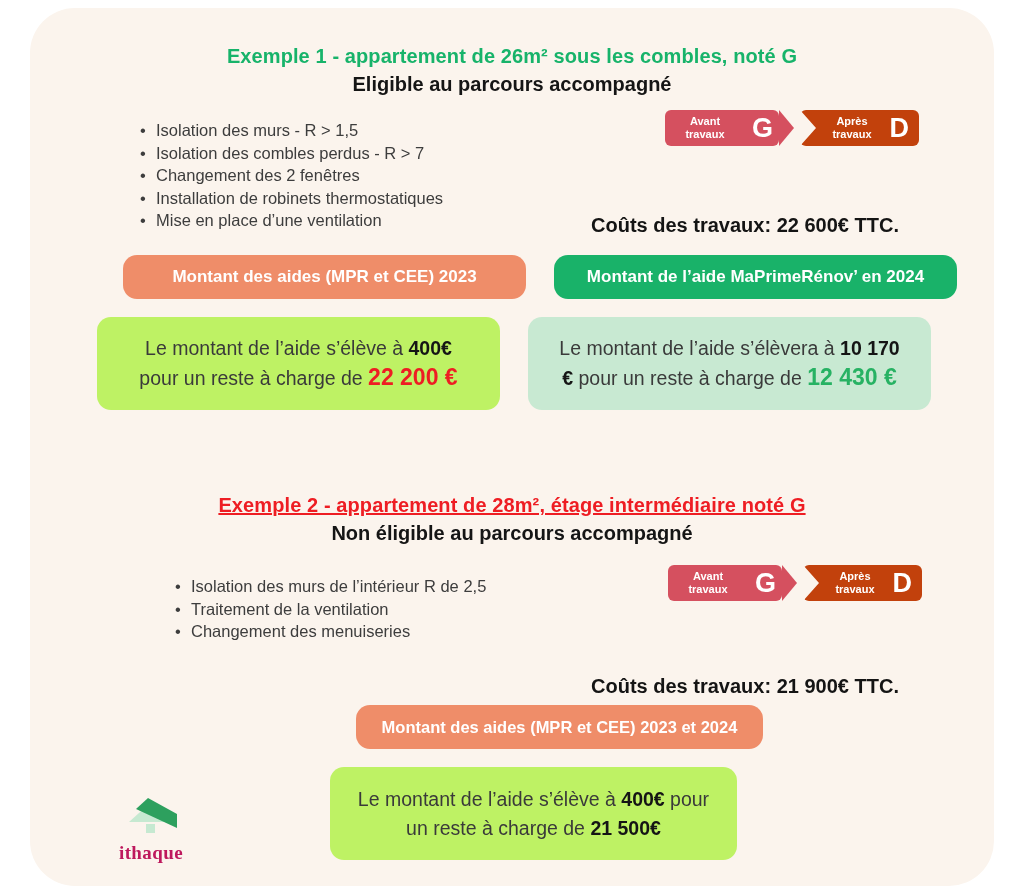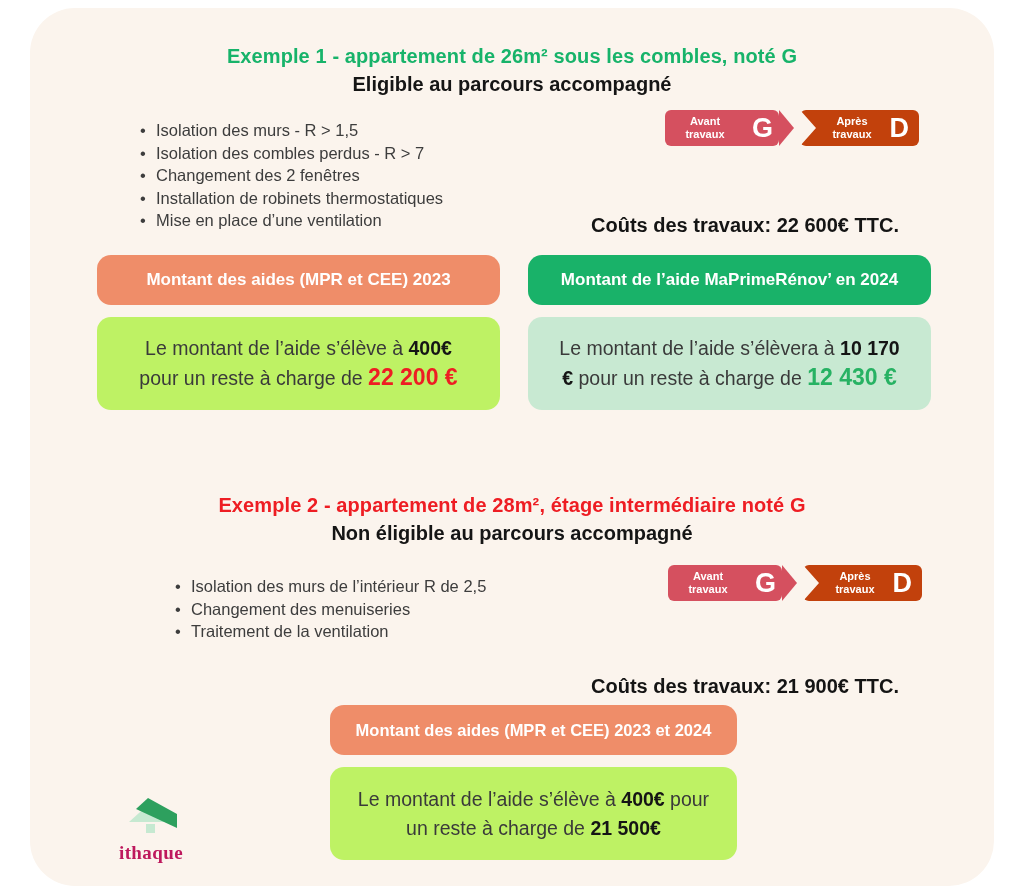--- a/index.html
+++ b/index.html
@@ -26,21 +26,21 @@
   .badge-red { background:#d5505f; width:114px; border-radius:6px; position:relative; padding:0 6px 0 12px; justify-content:space-between; }
   .badge-red::after { content:""; position:absolute; right:-15px; top:0; border-top:18px solid transparent; border-bottom:18px solid transparent; border-left:15px solid #d5505f; }
   .badge-yellow { background:#c2410c; width:119px; border-radius:6px; margin-left:21px; padding:0 10px 0 24px; justify-content:space-between; clip-path:polygon(0 0,100% 0,100% 100%,0 100%,16px 50%); }
   .badge-label { font-size:11px; font-weight:700; line-height:1.15; text-align:center; width:56px; }
   .badge-grade { font-size:27px; font-weight:700; }
 
   
   .cost { position:absolute; font-weight:700; font-size:20px; color:#141414; text-align:center;margin-top:40px; }
 
   
-  .aid-header { position:absolute; height:50px; border-radius:14px; display:flex; align-items:center; justify-content:center; color:#ffffff; font-weight:700; font-size:17px; }
+  .aid-header { position:absolute; height:44px; border-radius:14px; display:flex; align-items:center; justify-content:center; color:#ffffff; font-weight:700; font-size:17px;margin-left:26px; }
   .aid-header.salmon { background:#ef8d69; }
   .aid-header.green  { background:#19b269; }
   .aid-body { position:absolute; height:93px; border-radius:14px; display:flex; align-items:center; justify-content:center; text-align:center; font-size:19.5px; color:#3a3a3a; line-height:29px; padding:0 26px; }
   .aid-body.pink  { background:#bef264; }
   .aid-body.mint  { background:#c8e9d2; }
   .amt-bold   { font-weight:700; color:#151515; }
   .amt-red    { font-weight:700; color:#ee1d23; font-size:23px; }
   .amt-green  { font-weight:700; color:#27b263; font-size:23px; }
 
   
@@ -88,28 +88,28 @@
   <div>
     <span>Le montant de l’aide s’élève à </span><span class="amt-bold">400€</span><span> pour un reste à charge de </span><span class="amt-red">22 200 €</span>
   </div>
 </div>
 <div class="aid-body mint" style="top:317px; left:528px; width:403px;">
   <div>
     <span>Le montant de l’aide s’élèvera à </span><span class="amt-bold">10 170 €</span><span> pour un reste à charge de </span><span class="amt-green">12 430 €</span>
   </div>
 </div>
 
-<div class="centered ex-title red" style="top:494px;">Exemple 2 - appartement de 28m², étage intermédiaire noté G</div>
+<div class="centered ex-title red" style="top:494px;text-decoration:underline;">Exemple 2 - appartement de 28m², étage intermédiaire noté G</div>
 <div class="centered ex-sub" style="top:522px;">Non éligible au parcours accompagné</div>
 
 <ul class="bullets" style="top:575px; left:173px;">
 
 <li>Isolation des murs de l’intérieur R de 2,5</li>
+    <li>Traitement de la ventilation</li>
     <li>Changement des menuiseries</li>
-    <li>Traitement de la ventilation</li>
   </ul>
 
 <div class="badge-row" style="top:565px; left:668px;">
   <div class="badge badge-red">
     <span class="badge-label">Avant travaux</span>
     <span class="badge-grade">G</span>
   </div>
   <div class="badge badge-yellow">
     <span class="badge-label">Après travaux</span>
     <span class="badge-grade">D</span>

